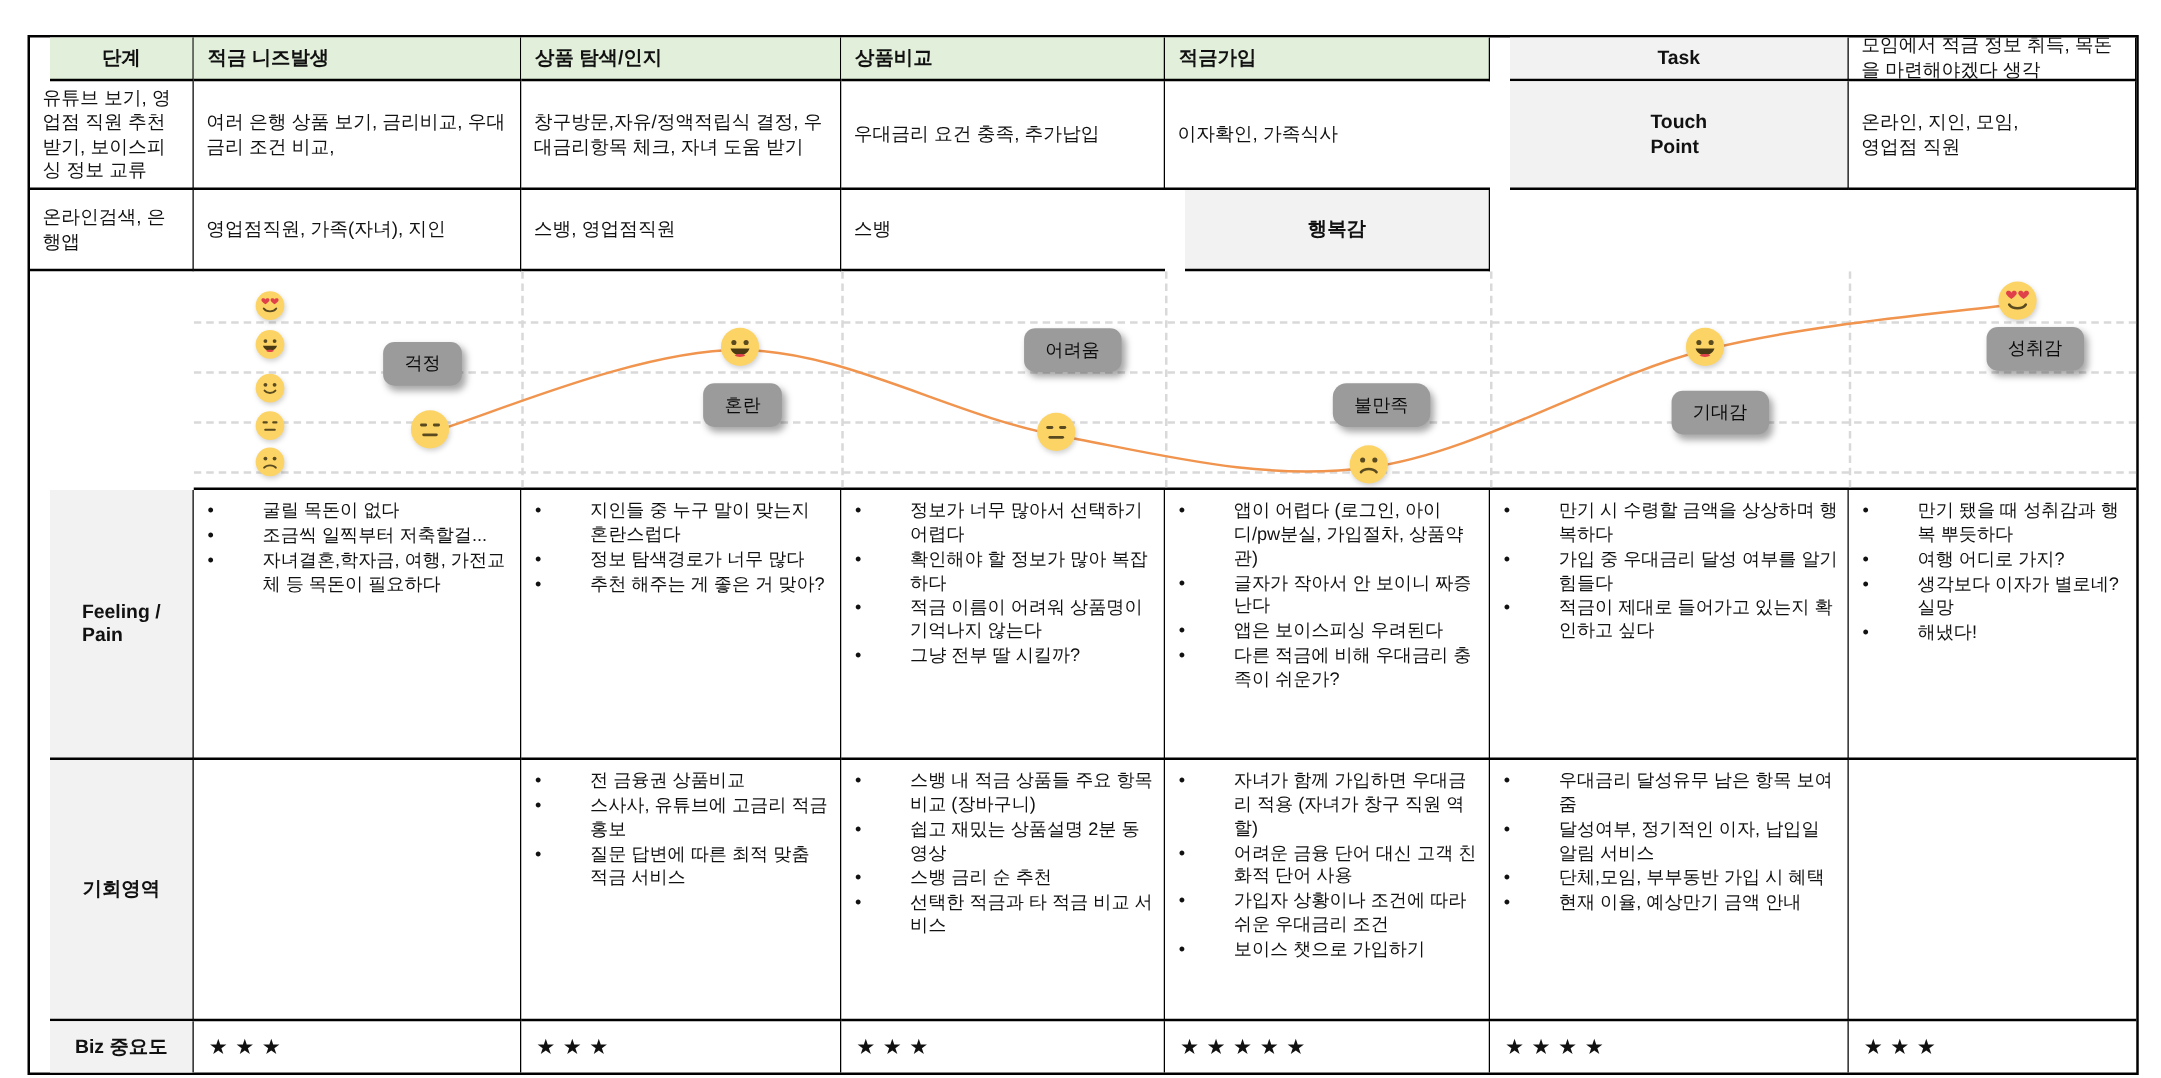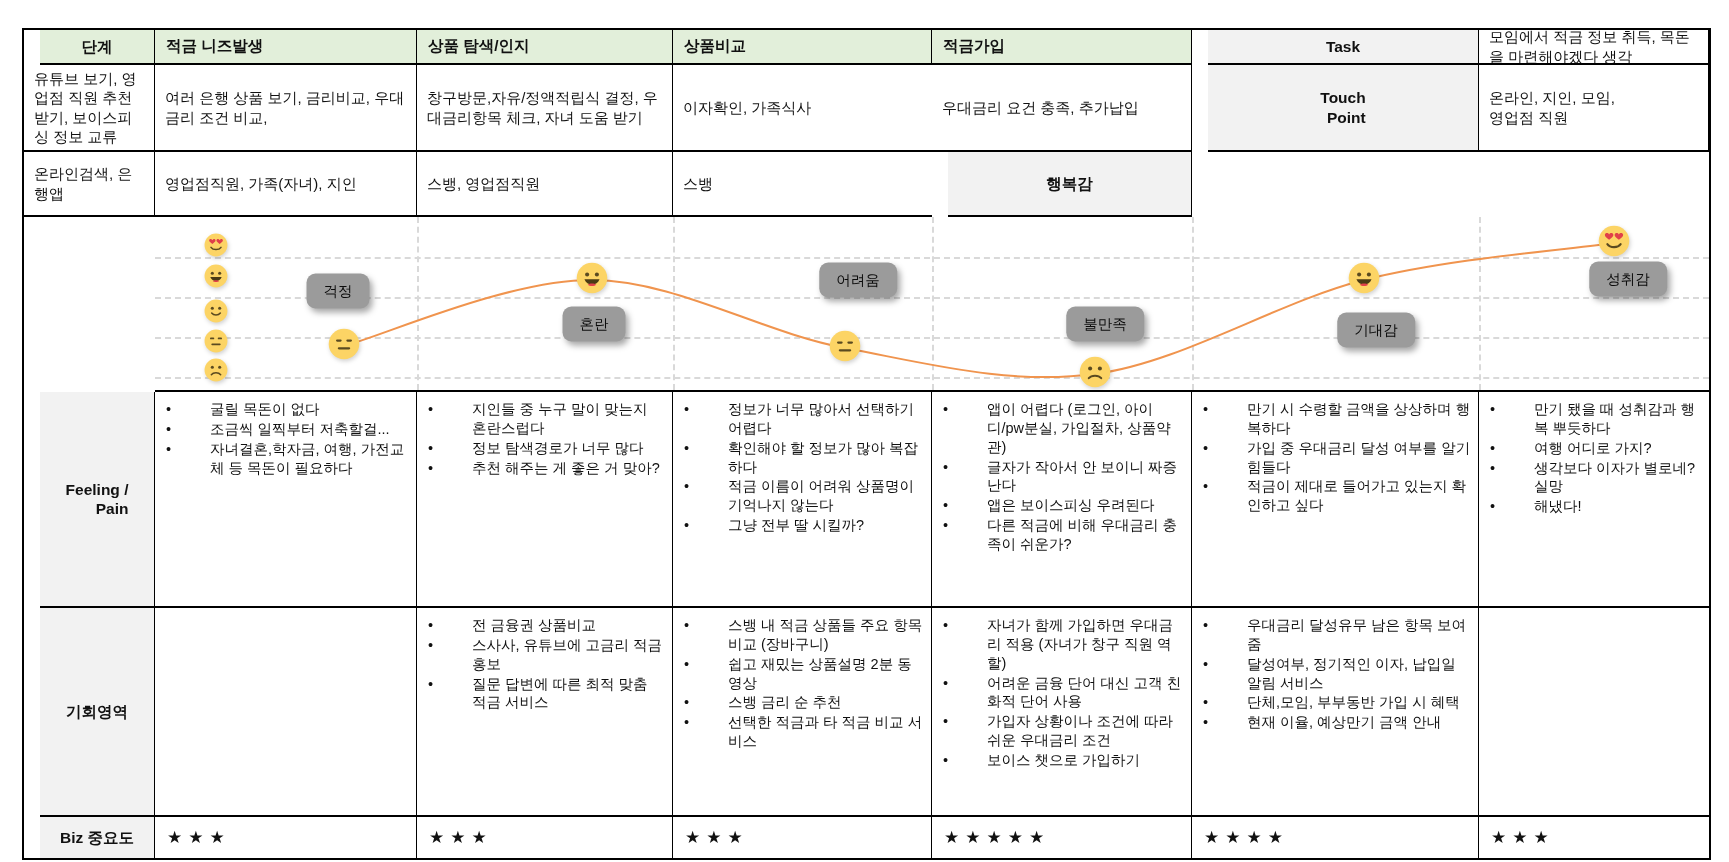--- a/index.html
+++ b/index.html
@@ -7,21 +7,21 @@
     position:absolute;left:22px;top:28px;
     display:inline-grid;
     grid-template-columns:131px 262px 256px 259px 260px 287px 230px;
     grid-template-rows:35px 87px 65px 175px 216px 209px 41px;
     border:2px solid #000;background:#fff;
   }
   .cell{border-right:1.5px solid #000;border-bottom:2px solid #000;box-sizing:border-box;overflow:hidden;}
   .c-last{border-right:none;}
   .r-last{border-bottom:none;}
   .label-cell{background:#f2f2f2;display:flex;align-items:center;justify-content:center;
-    font-weight:bold;font-size:15.5px;text-align:right;line-height:1.25;padding:2px;margin-left:16px;}
+    font-weight:bold;font-size:15.5px;text-align:left;line-height:1.25;padding:2px;margin-left:16px;}
   .head{background:#e2efda;font-weight:bold;font-size:15.5px;display:flex;align-items:center;}
   .head.stage{padding-left:11px;background:#e2efda;}
   .head.corner{justify-content:center;}
   .txt-cell{display:flex;align-items:center;font-size:15px;line-height:1.3;padding:6px 10px;white-space:pre-line;}
   .list-cell{font-size:14.5px;line-height:1.3;padding:8px 6px 6px 8px;}
   .bullet{display:flex;margin-bottom:1px;}
   .b-dot{width:11px;flex:0 0 11px;text-align:center;}
   .b-text{flex:1;margin-left:36px;}
   .stars-cell{display:flex;align-items:center;font-size:17px;letter-spacing:6px;padding-left:12px;}
   
@@ -43,22 +43,22 @@
   <div class="cell head stage">적금 니즈발생</div>
   <div class="cell head stage">상품 탐색/인지</div>
   <div class="cell head stage">상품비교</div>
   <div class="cell head stage">적금가입</div>
 
   <div class="cell label-cell" style="white-space:pre-line;">Task</div>
   <div class="cell txt-cell">모임에서 적금 정보 취득, 목돈을 마련해야겠다 생각</div>
   <div class="cell txt-cell">유튜브 보기, 영업점 직원 추천 받기, 보이스피싱 정보 교류</div>
   <div class="cell txt-cell">여러 은행 상품 보기, 금리비교, 우대금리 조건 비교,</div>
   <div class="cell txt-cell">창구방문,자유/정액적립식 결정, 우대금리항목 체크, 자녀 도움 받기</div>
+  <div class="cell txt-cell">우대금리 요건 충족, 추가납입</div>
   <div class="cell txt-cell c-last">이자확인, 가족식사</div>
-  <div class="cell txt-cell">우대금리 요건 충족, 추가납입</div>
 
   <div class="cell label-cell" style="white-space:pre-line;">Touch
 Point</div>
   <div class="cell txt-cell">온라인, 지인, 모임,
 영업점 직원</div>
   <div class="cell txt-cell">온라인검색, 은행앱</div>
   <div class="cell txt-cell">영업점직원, 가족(자녀), 지인</div>
   <div class="cell txt-cell">스뱅, 영업점직원</div>
   <div class="cell txt-cell c-last">스뱅</div>
 
@@ -128,21 +128,21 @@
           <rect x="20.6" y="12.8" width="6.4" height="2.6" rx="1.3" fill="#5a4a20"></rect>
           <rect x="11" y="21.6" width="14" height="2.6" rx="1.3" fill="#5a4a20"></rect>
         </svg></div>
       <div class="badge" style="left:703px;top:63px;">어려움</div>
       <div class="emo" style="left:940px;top:157px;"><svg width="32" height="32" viewBox="0 0 36 36">
           <circle cx="18" cy="18" r="17.2" fill="#fcd465"></circle>
           <circle cx="12.5" cy="14" r="2.3" fill="#5a4a20"></circle>
           <circle cx="23.5" cy="14" r="2.3" fill="#5a4a20"></circle>
           <path d="M11 25 C14 21.2 22 21.2 25 25" stroke="#5a4a20" stroke-width="2.3" fill="none" stroke-linecap="round"></path>
         </svg></div>
-      <div class="badge" style="left:950px;top:107px;">불만족</div>
+      <div class="badge" style="left:950px;top:107px;border-radius:11px;">불만족</div>
       <div class="emo" style="left:1209px;top:63px;"><svg width="32" height="32" viewBox="0 0 36 36">
           <circle cx="18" cy="18" r="17.2" fill="#fcd465"></circle>
           <circle cx="12.5" cy="14" r="2.3" fill="#5a4a20"></circle>
           <circle cx="23.5" cy="14" r="2.3" fill="#5a4a20"></circle>
           <path d="M9.5 19.5 C12 27.5 24 27.5 26.5 19.5 Z" fill="#4a3a14"></path>
           <path d="M13.2 25.6 C15.2 27.6 20.8 27.6 22.8 25.6 C20.8 23.9 15.2 23.9 13.2 25.6 Z" fill="#e0404a"></path>
         </svg></div>
       <div class="badge" style="left:1221px;top:113px;">기대감</div>
       <div class="emo" style="left:1459px;top:26px;"><svg width="32" height="32" viewBox="0 0 36 36">
           <circle cx="18" cy="18" r="17.2" fill="#fcd465"></circle>

